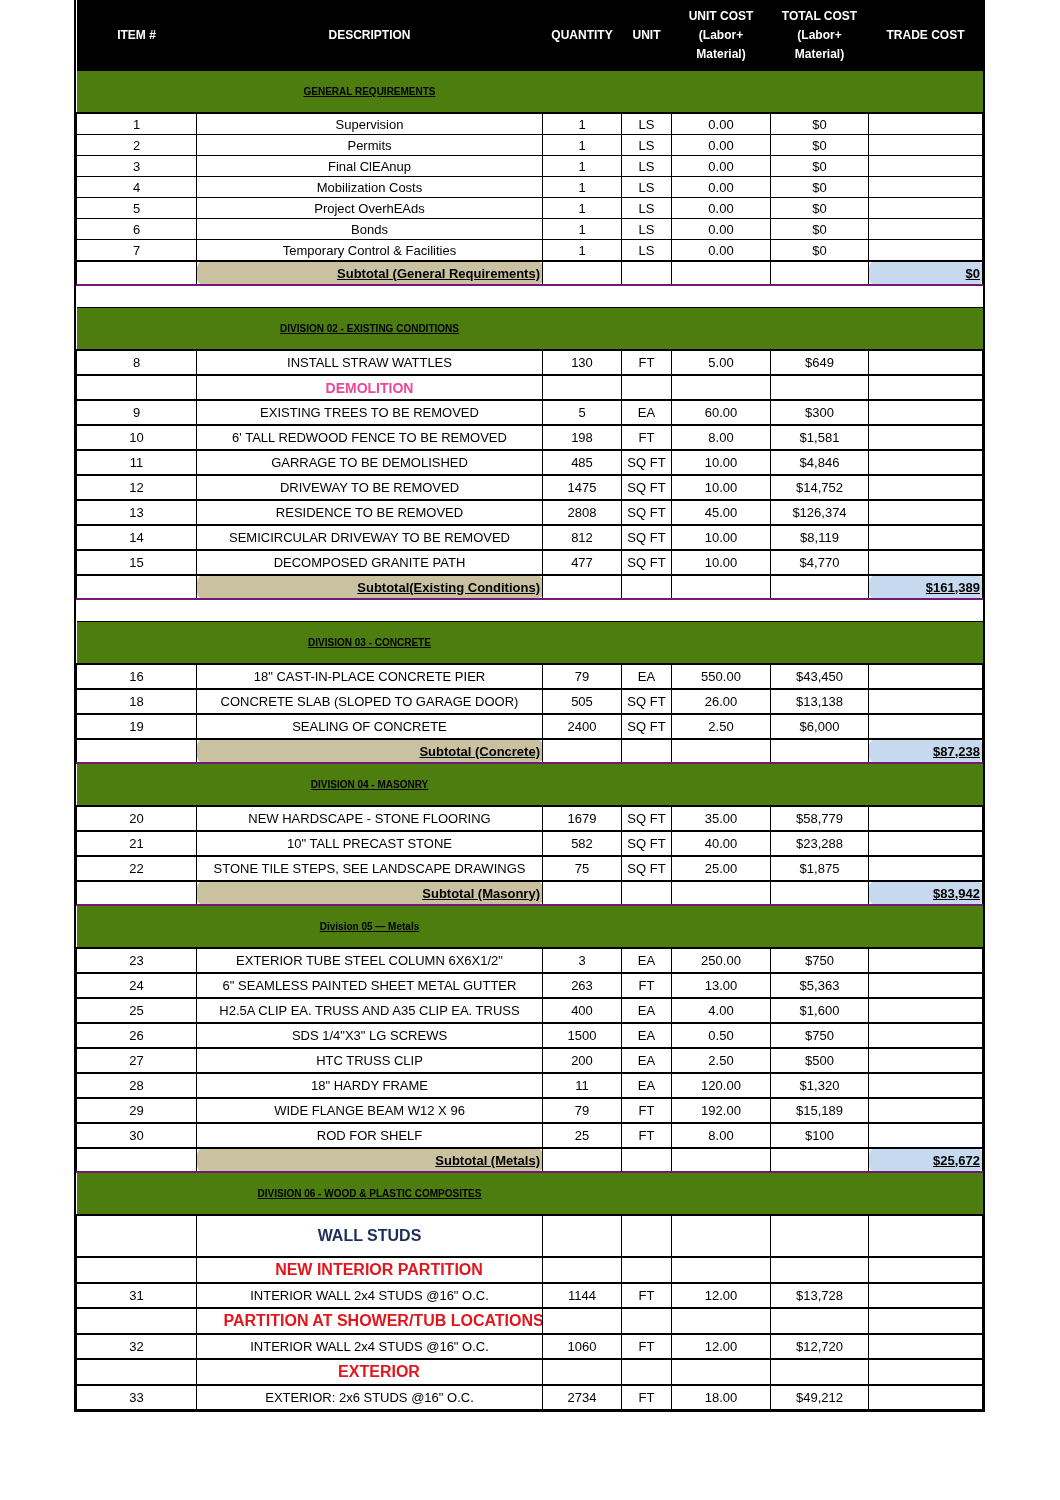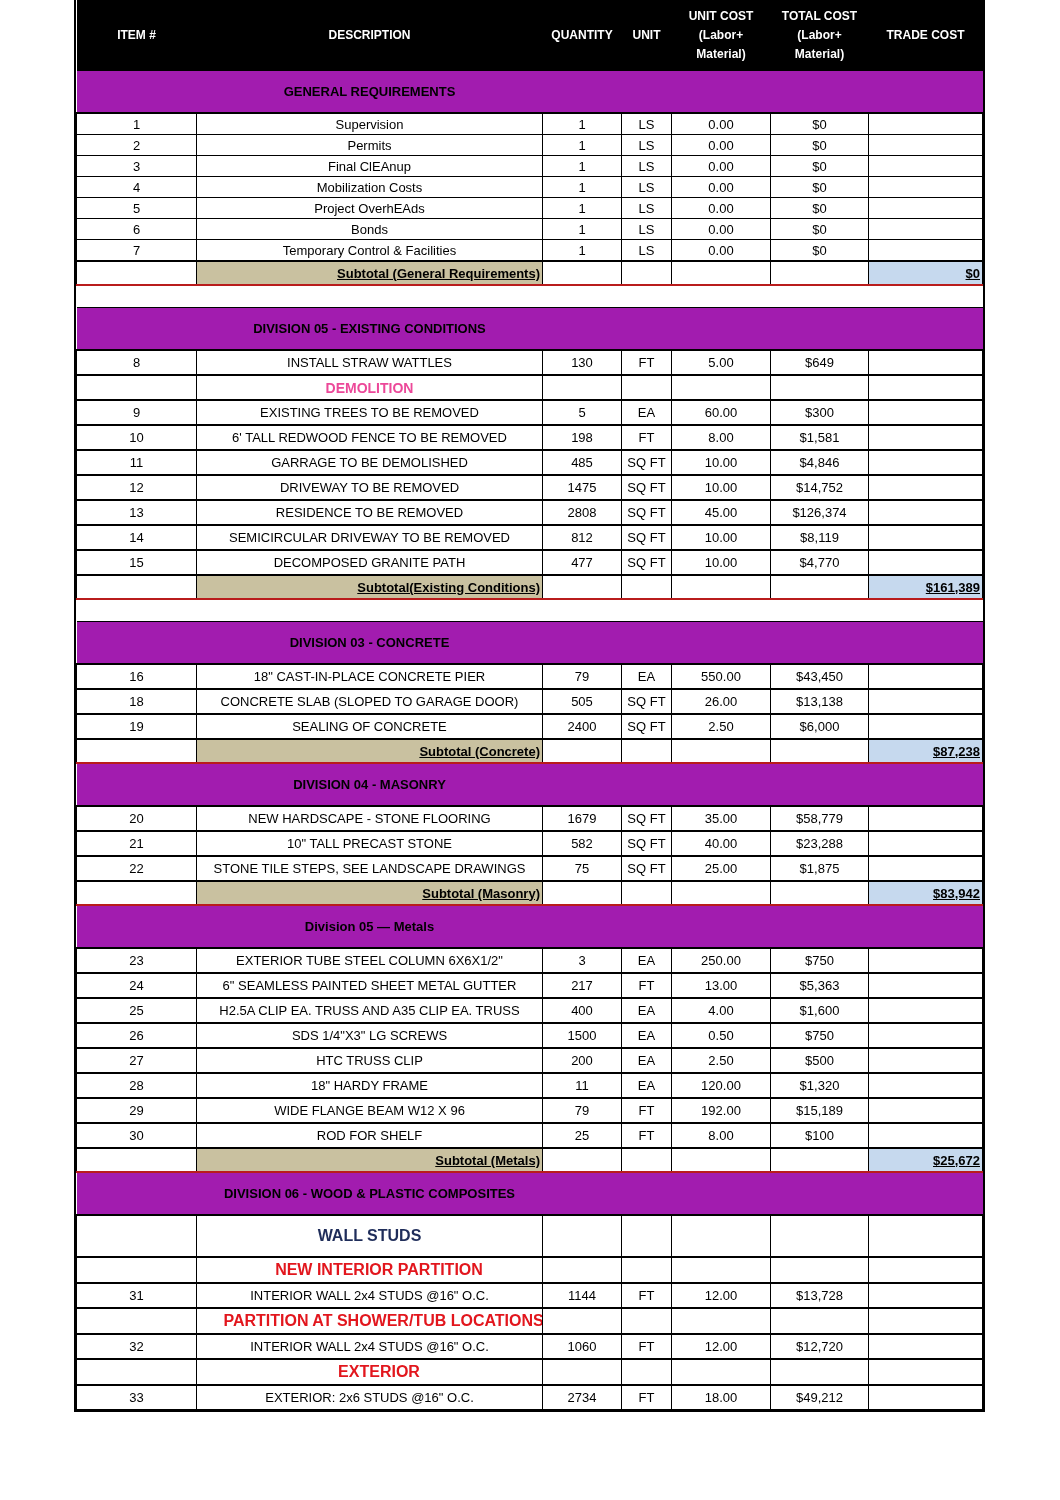--- a/index.html
+++ b/index.html
@@ -13,23 +13,23 @@
   col.c-uc { width: 99px; }
   col.c-tc { width: 98px; }
   col.c-trade { width: auto; }
   th { background: #000; color: #fff; font-size: 12px; font-weight: bold; padding: 0 2px; height: 70px; line-height: 19px; text-align: center; vertical-align: middle; }
   td { font-size: 13px; color: #000; border: 1px solid #000; padding: 0 3px; height: 20px; vertical-align: middle; white-space: nowrap; overflow: hidden; }
   td.num { text-align: center; font-family: "Liberation Sans", sans-serif; }
   td.ctr { text-align: center; }
   td.desc { text-align: center; }
   tr.tall td { height: 23px; border-top: 2px solid #000; }
   tr.row17 td { height: 51px; }
-  tr.div-head td { background: #a21caf; height: 41px; font-weight: bold; font-size: 13px; border-left: none; border-right: none; border-top: 1px solid #000; border-bottom: 2px solid #000; }
+  tr.div-head td { background: #4d7c0f; height: 41px; font-weight: bold; font-size: 10px; border-left: none; border-right: none; border-top: 1px solid #000; border-bottom: 2px solid #000; text-decoration: underline; }
   tr.blank td { height: 21px; border-left: none; border-right: none; }
-  tr.subtotal td { height: 22px; border-top: 2px solid #000; border-bottom: 2px solid #b91c1c; }
+  tr.subtotal td { height: 22px; border-top: 2px solid #000; border-bottom: 2px solid #701a75; border-radius: 7px; }
   td.sub-label { background: #c9c1a0; text-align: right; font-weight: bold; text-decoration: underline; padding-right: 2px; }
   td.sub-value { background: #c6d9ee; text-align: right; font-weight: bold; text-decoration: underline; padding-right: 2px; }
   .red-label { color: #ec4899; font-weight: bold; font-size: 14px; }
   .red-label-lg { color: #e2161d; font-weight: bold; font-size: 16px; padding-left: 22px; }
   .navy-title { color: #1f2d5a; font-weight: bold; font-size: 16px; text-align: center; }
   tr.wall-studs td { height: 40px; }
   tr.red-row td { height: 24px; }
 </style>
 </head>
 <body>
@@ -138,21 +138,21 @@
           <td></td>
           <td></td>
       <td class="sub-value">$0</td>
     </tr>
     <tr class="blank">
           <td colspan="7"></td>
         </tr>
 
     <tr class="div-head">
       <td></td>
-      <td class="ctr">DIVISION 05 - EXISTING CONDITIONS</td>
+      <td class="ctr">DIVISION 02 - EXISTING CONDITIONS</td>
       <td></td>
           <td></td>
           <td></td>
           <td></td>
           <td></td>
     </tr>
     <tr class="tall">
           <td class="num">8</td>
           <td class="desc">INSTALL STRAW WATTLES</td>
           <td class="num">130</td>
@@ -352,21 +352,21 @@
           <td class="desc">EXTERIOR TUBE STEEL COLUMN 6X6X1/2"</td>
           <td class="num">3</td>
           <td class="ctr">EA</td>
           <td class="ctr">250.00</td>
           <td class="ctr">$750</td>
           <td></td>
         </tr>
     <tr class="tall">
           <td class="num">24</td>
           <td class="desc">6" SEAMLESS PAINTED SHEET METAL GUTTER</td>
-          <td class="num">217</td>
+          <td class="num">263</td>
           <td class="ctr">FT</td>
           <td class="ctr">13.00</td>
           <td class="ctr">$5,363</td>
           <td></td>
         </tr>
     <tr class="tall">
           <td class="num">25</td>
           <td class="desc">H2.5A CLIP EA. TRUSS AND A35 CLIP EA.  TRUSS</td>
           <td class="num">400</td>
           <td class="ctr">EA</td>

